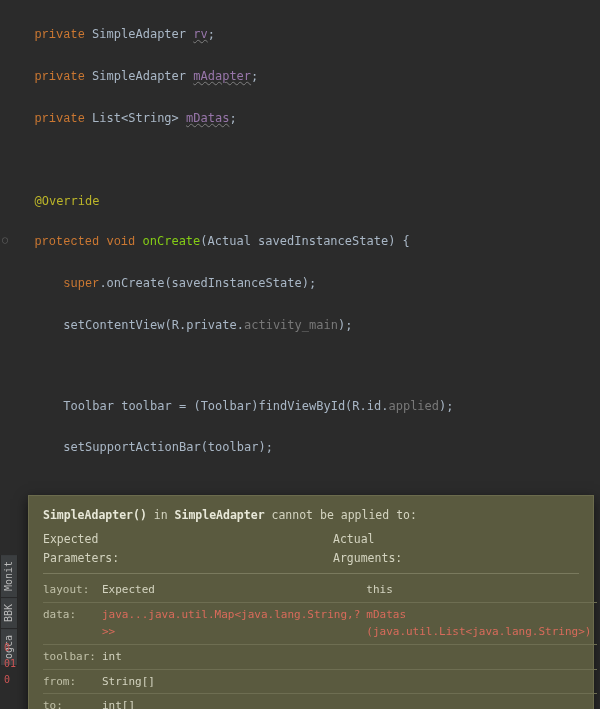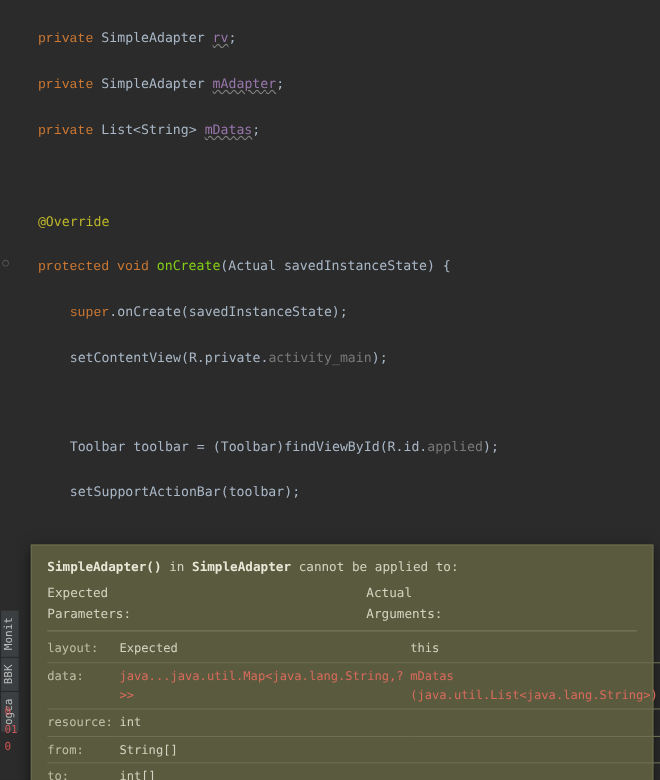--- a/index.html
+++ b/index.html
@@ -162,21 +162,21 @@
       <td class="label">layout:</td>
       <td class="exp">Expected</td>
       <td>this</td>
     </tr>
     <tr>
       <td class="label red">data:</td>
       <td class="exp red-b">java...java.util.Map&lt;java.lang.String,?&gt;&gt;</td>
       <td class="red-b"><span>mDatas</span>  <span>(java.util.List&lt;java.lang.String&gt;)</span></td>
     </tr>
     <tr>
-      <td class="label">resource:</td>
+      <td class="label">toolbar:</td>
       <td class="exp">int</td>
       <td></td>
     </tr>
     <tr>
       <td class="label">from:</td>
       <td class="exp">String[]</td>
       <td></td>
     </tr>
     <tr>
       <td class="label">to:</td>

